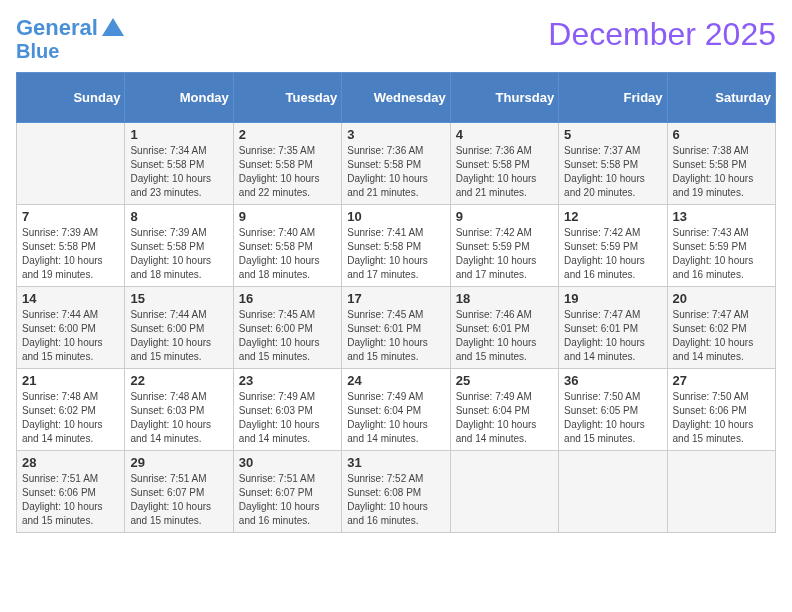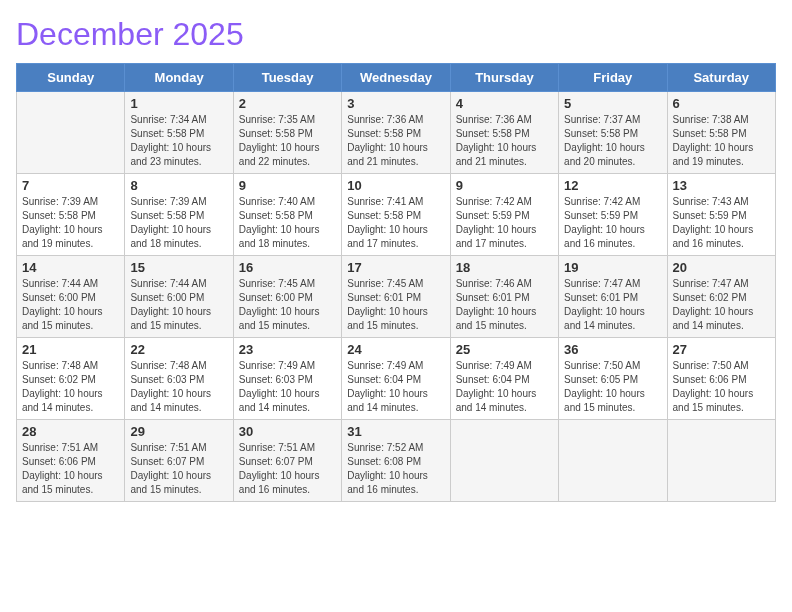--- a/index.html
+++ b/index.html
@@ -44,22 +44,22 @@
     table {
       width: 100%;
       border-collapse: collapse;
       border: 1px solid #ccc;
     }
     thead tr th {
       background-color: #4a7fc1;
       color: #fff;
       font-size: 13px;
       font-weight: bold;
-      padding: 6px 4px;
-      text-align: center;
+      padding: 17px 4px;
+      text-align: right;
       border: 1px solid #5a8fd1;
     }
     tbody tr td {
       vertical-align: top;
       border: 1px solid #ccc;
       padding: 4px 5px;
       font-size: 10px;
       color: #333;
       min-height: 80px;
       width: 14.28%;
@@ -82,20 +82,35 @@
       color: #444;
     }
     td.empty {
       background-color: inherit;
     }
   </style>
 </head>
 <body>
 
 <div class="header">
+  <div class="logo">
+    <div>
+      <div style="display:flex;align-items:center;">
+        <span class="logo-text">
+          <span>General</span>
+        </span>
+        <div style="display:inline-block;margin-left:4px;margin-top:2px;">
+          <svg width="22" height="18" viewBox="0 0 22 18">
+            <polygon points="0,18 11,0 22,18" fill="#4a90d9"></polygon>
+          </svg>
+        </div>
+      </div>
+      <div class="logo-text" style="color:#4a90d9;font-size:20px;">Blue</div>
+    </div>
+  </div>
   <div class="title-block">
     <div class="calendar-title">December 2025</div>
   </div>
 </div>
 
 <table>
   <thead>
     <tr id="days-header">
         <th>Sunday</th>
         <th>Monday</th>

